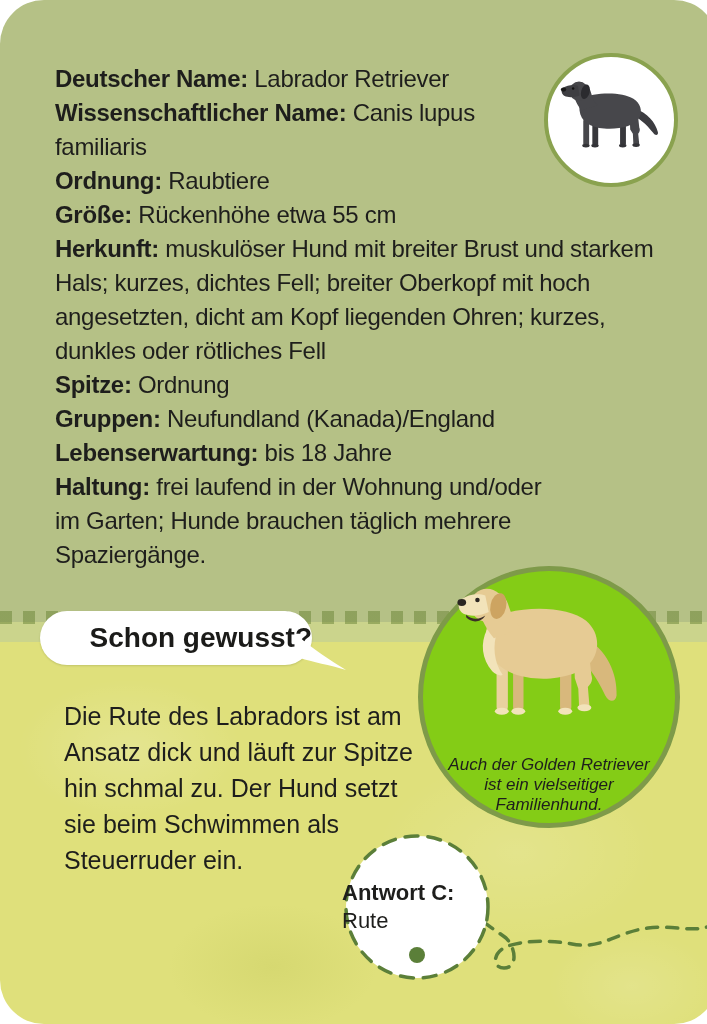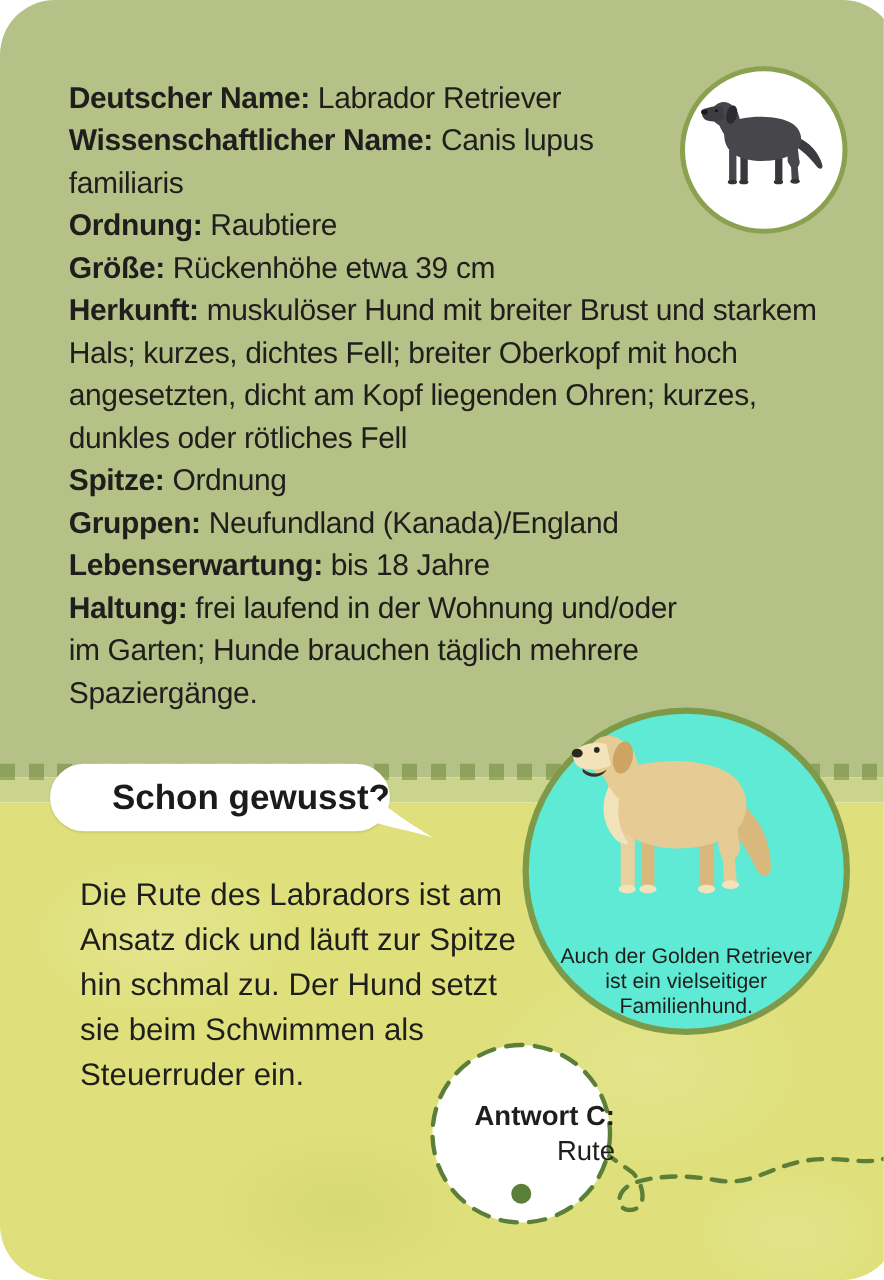--- a/index.html
+++ b/index.html
@@ -22,46 +22,46 @@
   .circle-spacer{float:right;width:120px;height:126px;}
   .circle-top{position:absolute;left:544px;top:53px;width:134px;height:134px;border-radius:50%;
     background:#fff;border:4px solid #8aa24f;box-sizing:border-box;z-index:3;
     display:flex;align-items:center;justify-content:center;}
   .bubble{position:absolute;left:40px;top:611px;width:272px;height:54px;background:#fff;border-radius:27px;
     z-index:4;display:flex;align-items:center;justify-content:flex-end;
     font-size:28px;font-weight:bold;color:#1b1b19;box-shadow:0 1px 2px rgba(60,70,20,.18);}
   .bubble-tail{position:absolute;left:296px;top:634px;z-index:4;}
   .know{position:absolute;left:64px;top:698px;width:362px;font-size:25px;line-height:36px;color:#1e1e1c;z-index:2;}
   .circle-golden{position:absolute;left:418px;top:566px;width:262px;height:262px;border-radius:50%;
-    background:#5eead4;border:5px solid #7e9a49;box-sizing:border-box;z-index:3;}
+    background:#84cc16;border:5px solid #7e9a49;box-sizing:border-box;z-index:3;font-style:italic;}
   .golden-svg{position:absolute;left:24px;top:8px;}
   .caption{position:absolute;left:50%;transform:translateX(-50%);top:184px;width:205px;text-align:center;
     font-size:17px;line-height:20px;color:#1e1e1c;}
   .circle-answer{position:absolute;left:342px;top:832px;width:150px;height:150px;z-index:3;}
   .answer-text{position:absolute;left:0;top:0;width:150px;height:150px;display:flex;flex-direction:column;
-    align-items:flex-end;justify-content:center;font-size:22px;line-height:28px;color:#1e1e1c;}
+    align-items:flex-start;justify-content:center;font-size:22px;line-height:28px;color:#1e1e1c;}
   .answer-label{font-weight:bold;}
   .path-dot{position:absolute;left:409px;top:947px;width:16px;height:16px;border-radius:50%;background:#5b7f39;z-index:4;}
   .dashed-path{position:absolute;left:340px;top:828px;z-index:2;}
 </style>
 </head>
 <body>
 
 <div class="card">
   <div class="sec-top"></div>
   <div class="sec-band"></div>
   <div class="sec-bottom"></div>
   <div class="pattern"></div>
 
   <div class="facts">
     <div class="circle-spacer"></div>
     <p class="fact"><b>Deutscher Name:</b> <span>Labrador Retriever</span></p>
     <p class="fact"><b>Wissenschaftlicher Name:</b> <span>Canis lupus familiaris</span></p>
     <p class="fact"><b>Ordnung:</b> <span>Raubtiere</span></p>
-    <p class="fact"><b>Größe:</b> <span>Rückenhöhe etwa 39 cm</span></p>
+    <p class="fact"><b>Größe:</b> <span>Rückenhöhe etwa 55 cm</span></p>
     <p class="fact"><b>Herkunft:</b> <span>muskulöser Hund mit breiter Brust und starkem Hals; kurzes, dichtes Fell; breiter Oberkopf mit hoch angesetzten, dicht am Kopf liegenden Ohren; kurzes, dunkles oder rötliches Fell</span></p>
     <p class="fact"><b>Spitze:</b> <span>Ordnung</span></p>
     <p class="fact"><b>Gruppen:</b> <span>Neufundland (Kanada)/England</span></p>
     <p class="fact"><b>Lebenserwartung:</b> <span>bis 18 Jahre</span></p>
     <p class="fact fact-haltung"><b>Haltung:</b> <span>frei laufend in der Wohnung und/oder im Garten; Hunde brauchen täglich mehrere Spaziergänge.</span></p>
   </div>
 
   <div class="circle-top">
     <svg width="112" height="86" viewBox="0 0 210 160">
       <path d="M150,58 C174,68 188,84 193,103 C194,109 188,110 184,104 C171,87 156,75 143,69 Z" fill="#3c3c40"></path>

